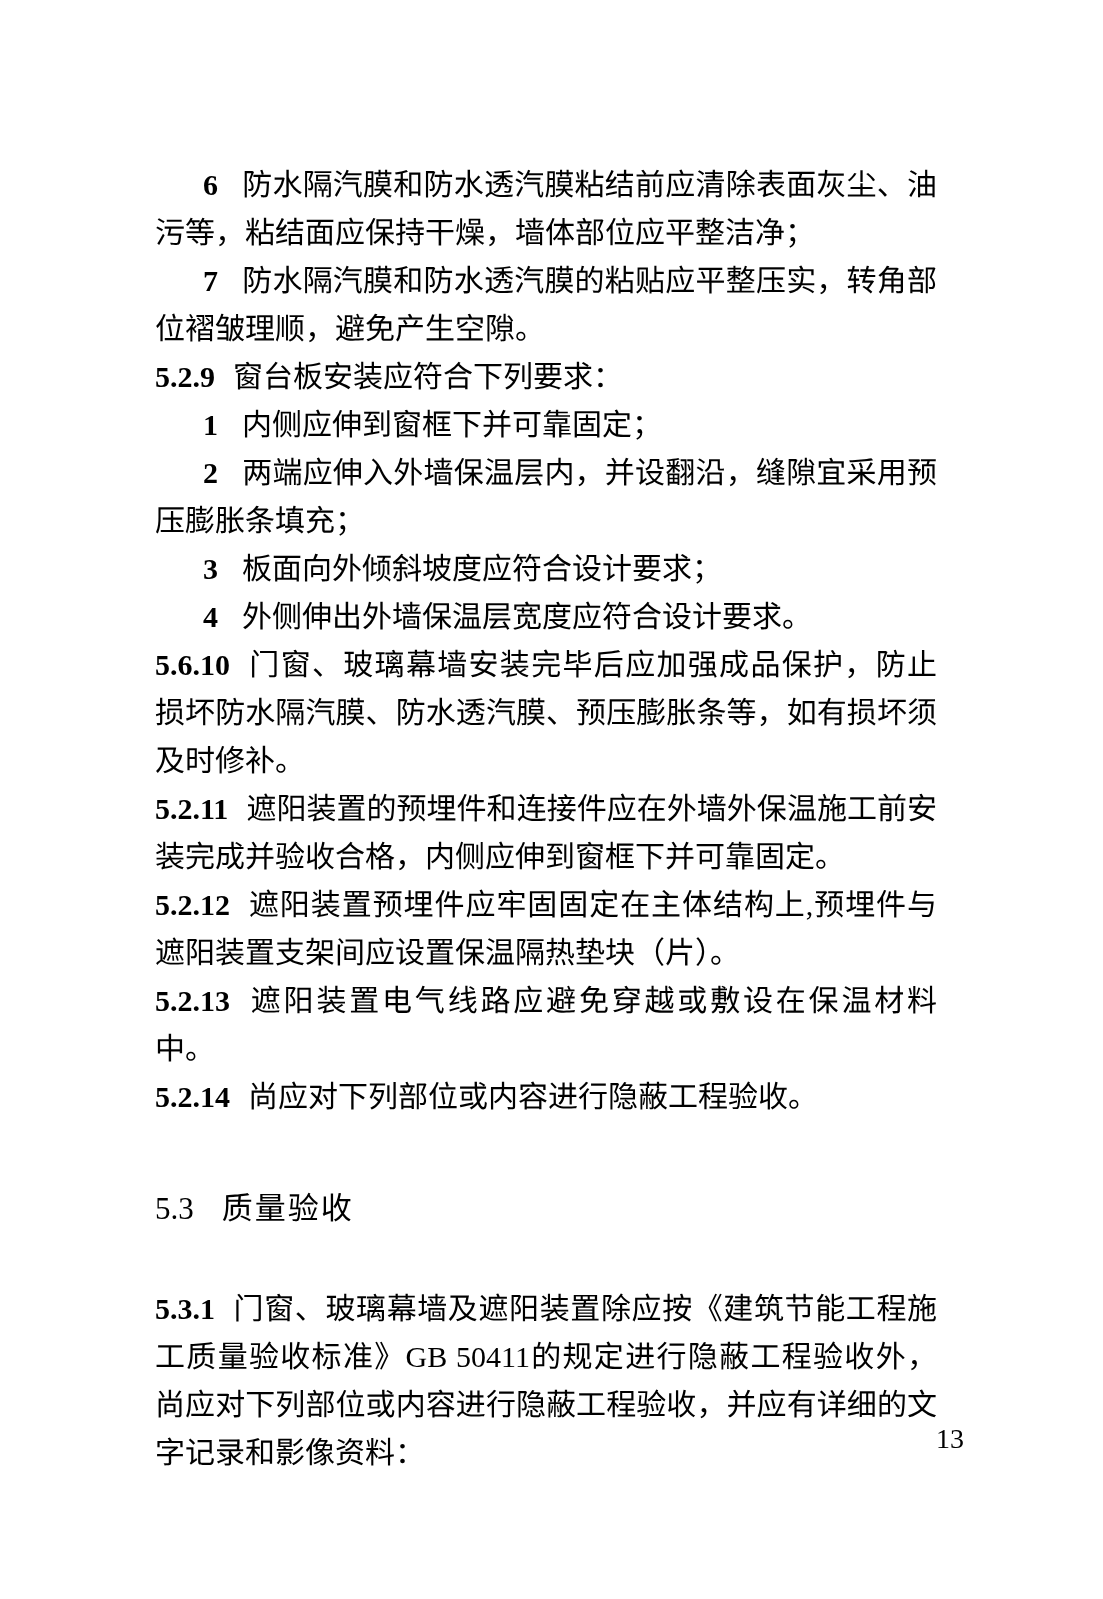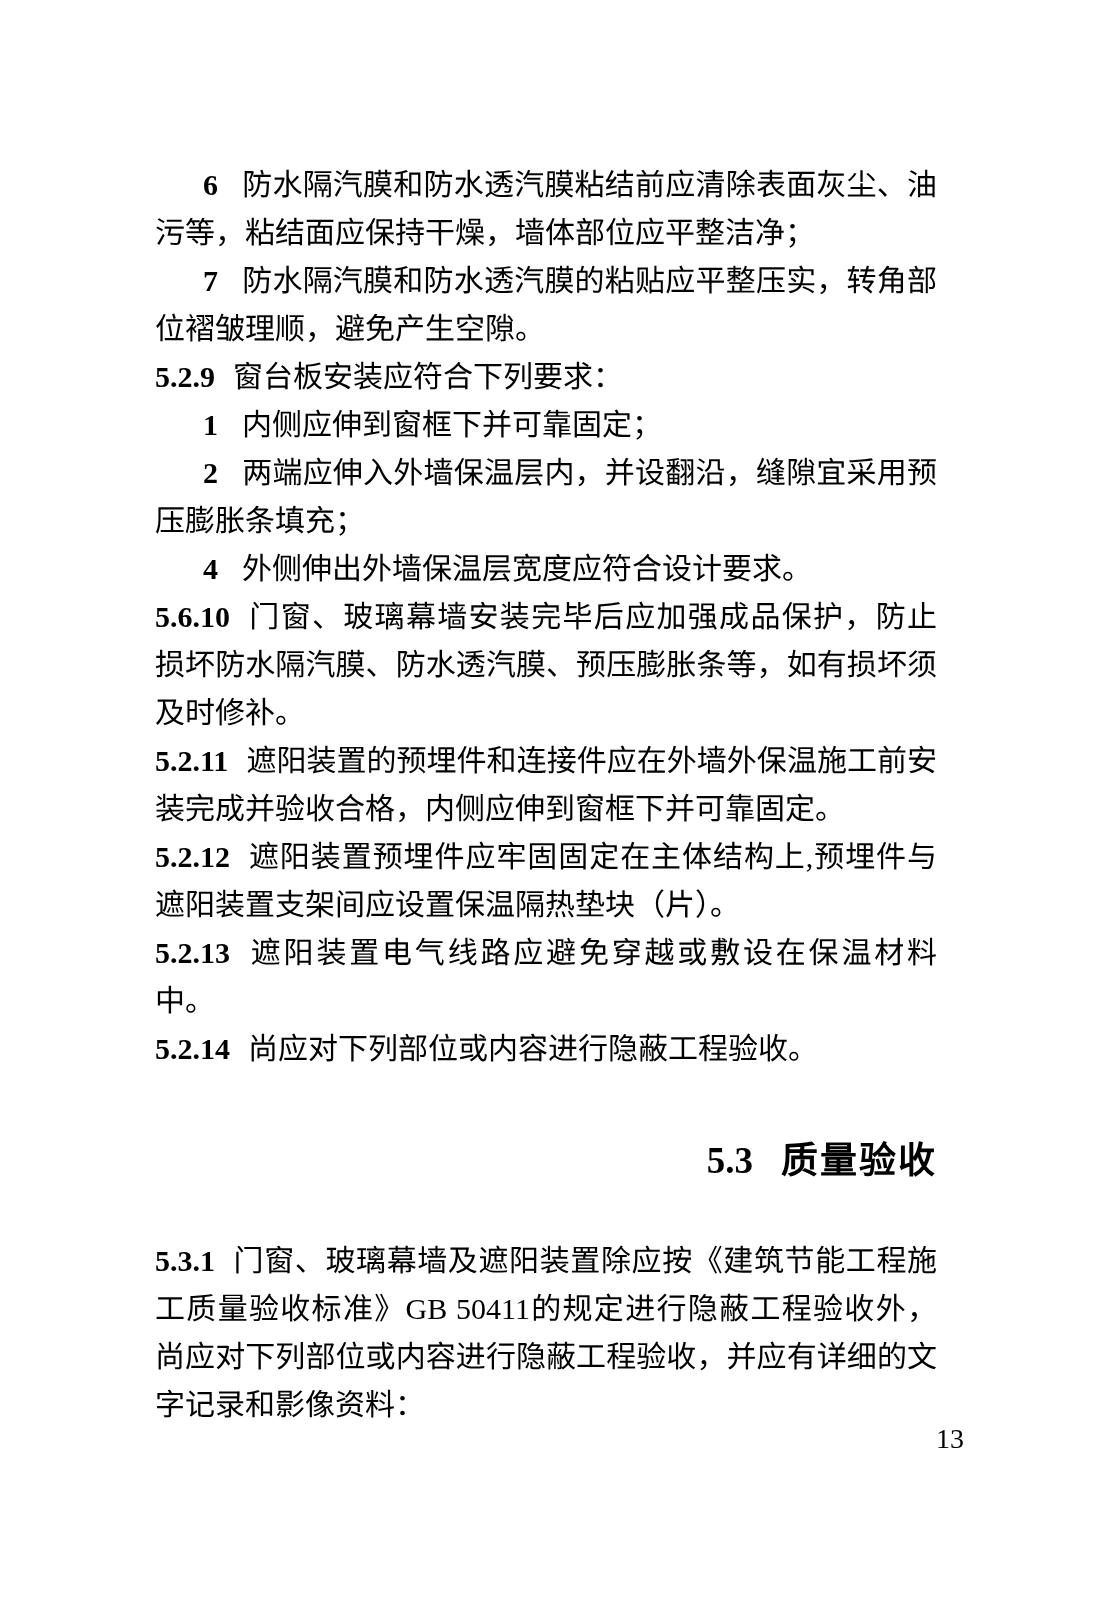--- a/index.html
+++ b/index.html
@@ -42,24 +42,24 @@
   }
   .sub-item .num {
     margin-right: 24px;
   }
   .clause .num {
     margin-right: 18px;
   }
   h2.section-heading {
     margin: 64px 0 52px 0;
     padding: 0;
-    font-size: 37px;
+    font-size: 31px;
     line-height: 48px;
-    font-weight: bold;
-    text-align: right;
+    font-weight: normal;
+    text-align: left;
     text-indent: 0;
   }
   h2.section-heading .section-num {
     font-family: "Liberation Serif", "DejaVu Serif", serif;
     margin-right: 28px;
   }
   h2.section-heading .section-title {
     font-family: "Liberation Sans", "DejaVu Sans", sans-serif;
     letter-spacing: 2px;
   }
@@ -81,20 +81,21 @@
     <p class="sub-item"><span class="num">6</span><span>防水隔汽膜和防水透汽膜粘结前应清除表面灰尘、油污等，粘结面应保持干燥，墙体部位应平整洁净；</span></p>
 
     <p class="sub-item"><span class="num">7</span><span>防水隔汽膜和防水透汽膜的粘贴应平整压实，转角部位褶皱理顺，避免产生空隙。</span></p>
 
     <p class="clause"><span class="num">5.2.9</span><span>窗台板安装应符合下列要求：</span></p>
 
     <p class="sub-item"><span class="num">1</span><span>内侧应伸到窗框下并可靠固定；</span></p>
 
     <p class="sub-item"><span class="num">2</span><span>两端应伸入外墙保温层内，并设翻沿，缝隙宜采用预压膨胀条填充；</span></p>
 
+    <p class="sub-item"><span class="num">3</span><span>板面向外倾斜坡度应符合设计要求；</span></p>
 
     <p class="sub-item"><span class="num">4</span><span>外侧伸出外墙保温层宽度应符合设计要求。</span></p>
 
     <p class="clause"><span class="num">5.6.10</span><span>门窗、玻璃幕墙安装完毕后应加强成品保护，防止损坏防水隔汽膜、防水透汽膜、预压膨胀条等，如有损坏须及时修补。</span></p>
 
     <p class="clause"><span class="num">5.2.11</span><span>遮阳装置的预埋件和连接件应在外墙外保温施工前安装完成并验收合格，内侧应伸到窗框下并可靠固定。</span></p>
 
     <p class="clause"><span class="num">5.2.12</span><span>遮阳装置预埋件应牢固固定在主体结构上,预埋件与遮阳装置支架间应设置保温隔热垫块（片）。</span></p>
 
     <p class="clause"><span class="num">5.2.13</span><span>遮阳装置电气线路应避免穿越或敷设在保温材料中。</span></p>

